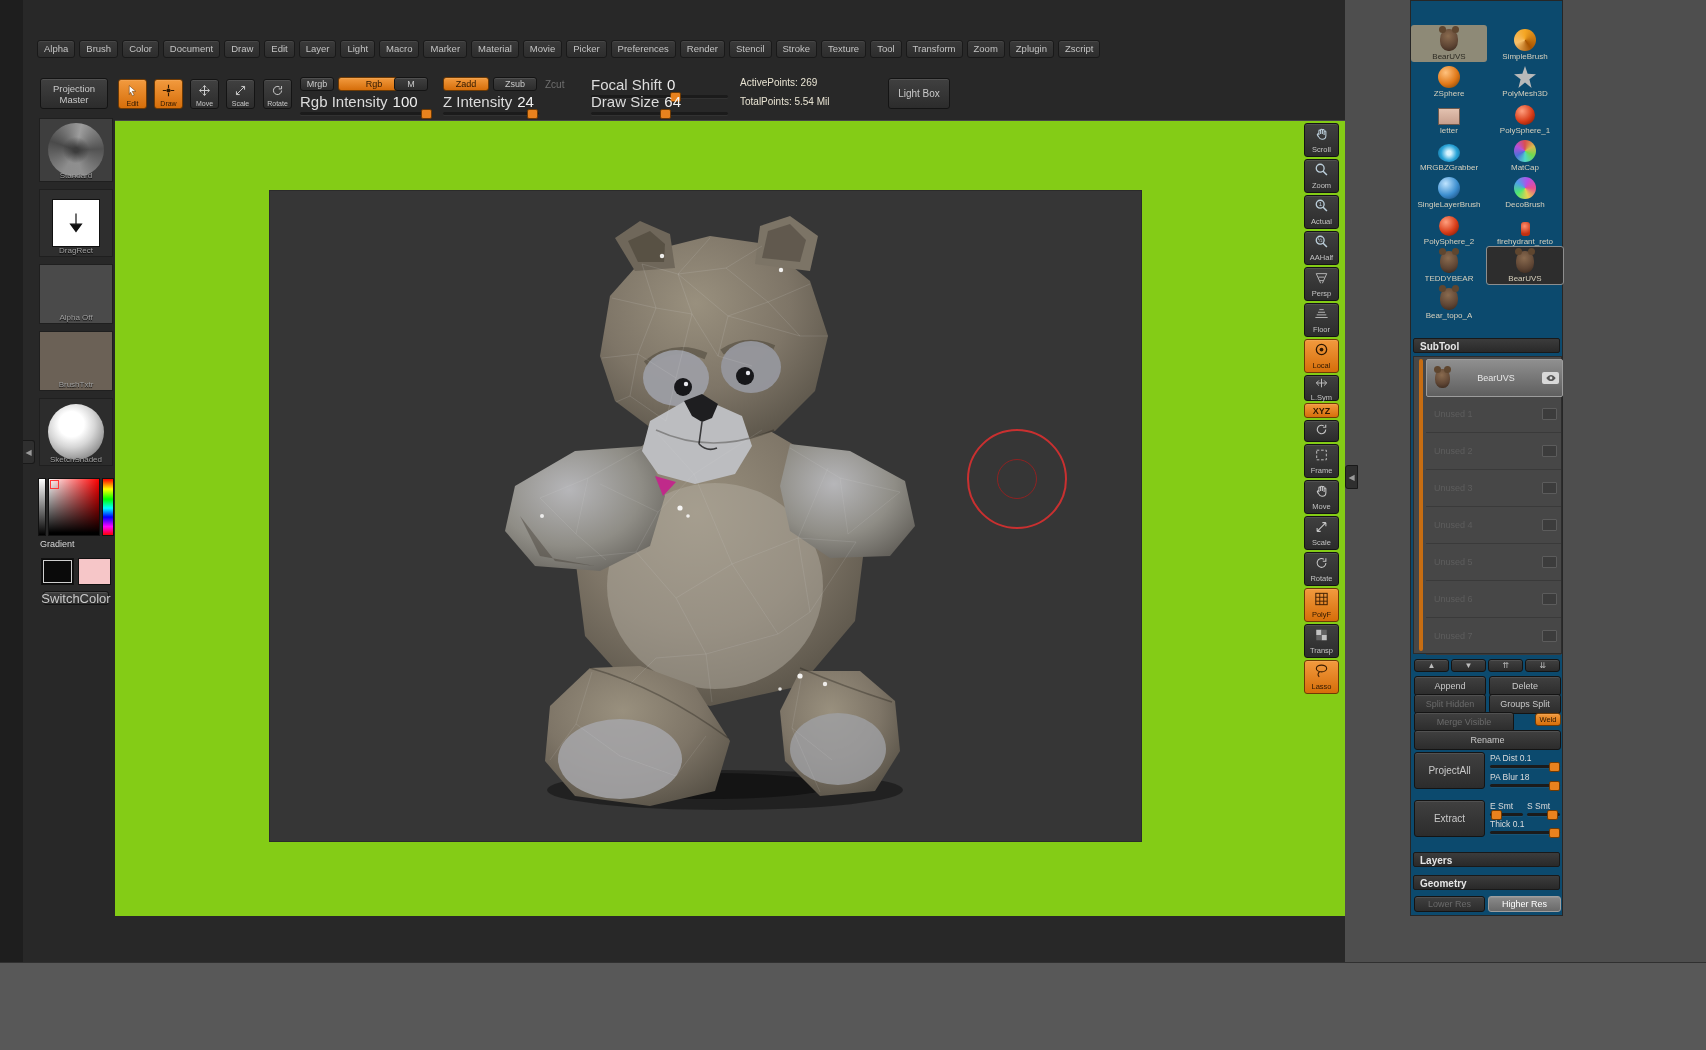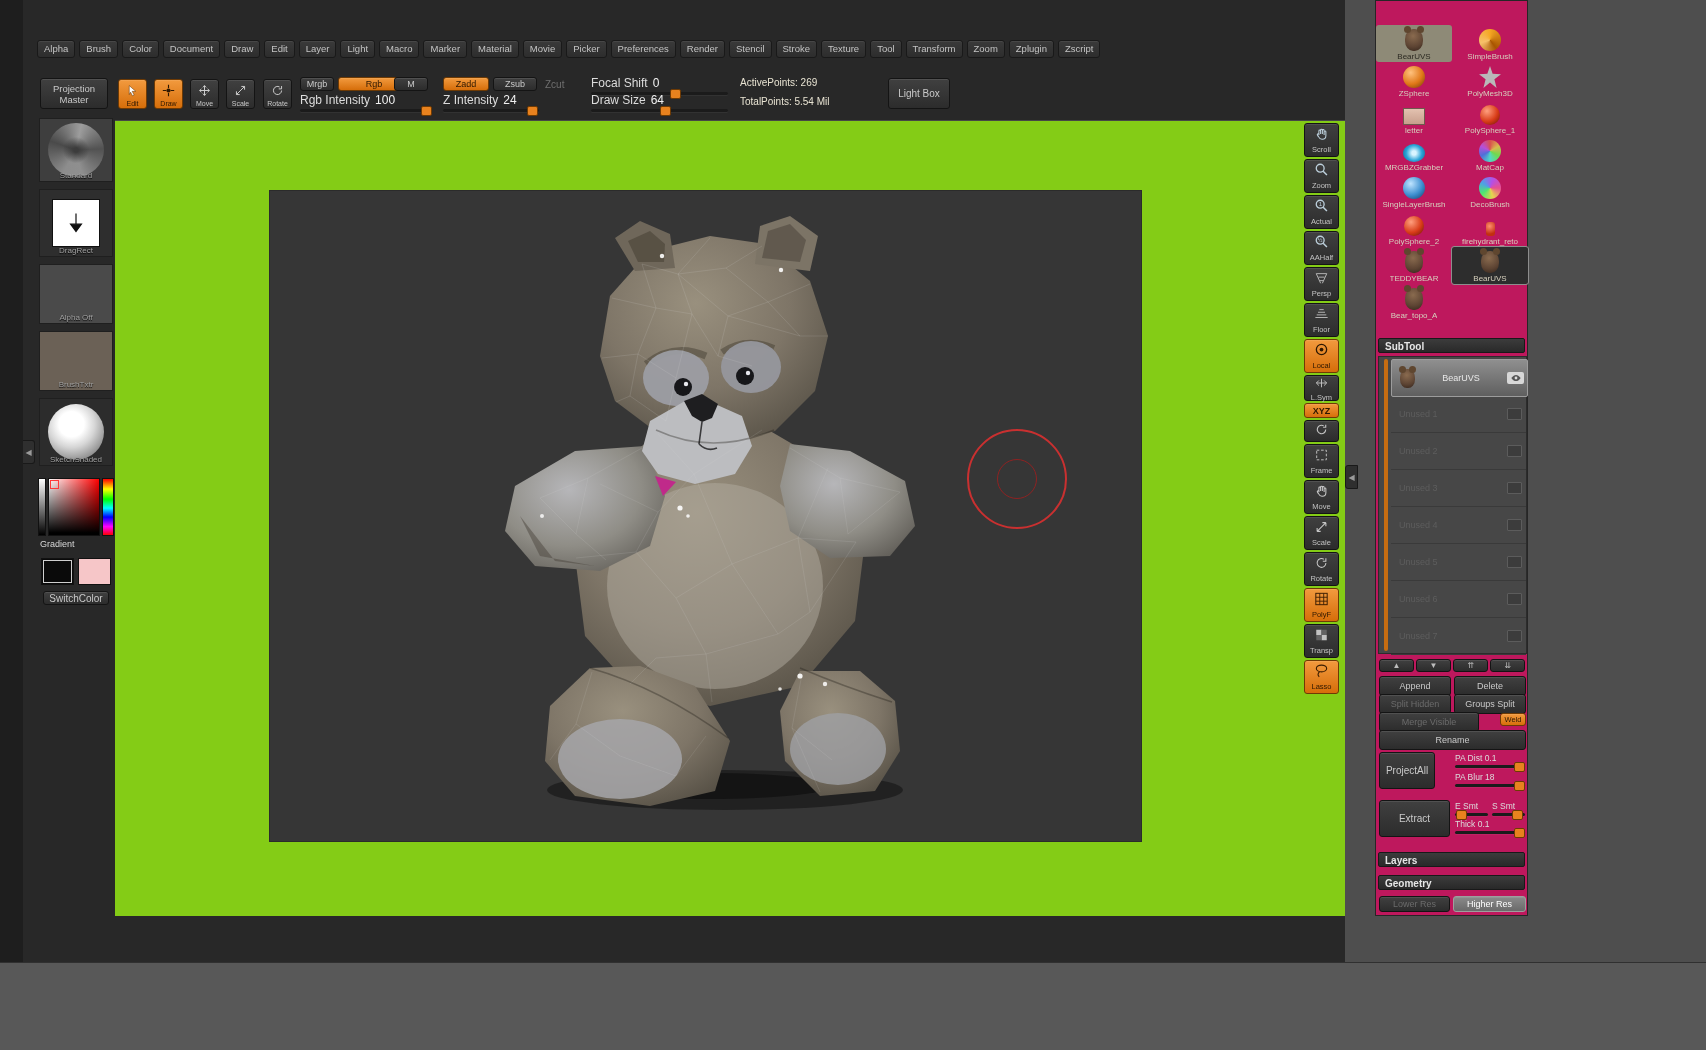--- a/index.html
+++ b/index.html
@@ -19,21 +19,21 @@
   .btn{background:linear-gradient(#404040,#2c2c2c);border:1px solid #141414;border-radius:3px;color:#c9c9c9;box-shadow:inset 0 1px 0 rgba(255,255,255,.09);display:flex;align-items:center;justify-content:center;box-sizing:border-box;cursor:default}
   .btn.orange{background:linear-gradient(#f29a3e,#d66e0a);color:#2e1802;border-color:#6e3a04}
   .btn.disabled{color:#6b6b6b}
 
   
   .tb{position:absolute;font-size:9.5px}
   #pm-btn{left:17px;top:78px;width:68px;height:31px;font-size:9.5px;text-align:center;line-height:11px}
   .mode-btn{width:29px;height:30px;flex-direction:column;gap:1px;padding-top:2px}
   .mode-btn .mlb{font-size:7px;line-height:7px}
   .chip{height:14px;font-size:9px;padding:0 4px}
-  .zsl{position:absolute;font-size:12px;color:#e2e2e2;white-space:nowrap}
+  .zsl{position:absolute;font-size:15px;color:#e2e2e2;white-space:nowrap}
   .zsl .zl{color:#dcdcdc}
   .zsl .zv{color:#f0f0f0;margin-left:5px}
   .ztrack{margin-top:2px;height:3px;background:#1b1b1b;border-radius:2px;position:relative;box-shadow:0 1px 0 rgba(255,255,255,.05)}
   .zknob{position:absolute;top:-3px;width:9px;height:8px;background:#e8821e;border:1px solid #6e3a04;border-radius:2px}
   .stat{position:absolute;font-size:10px;color:#e8e3d2;white-space:nowrap}
   #lightbox-btn{left:865px;top:78px;width:62px;height:31px;font-size:10px}
 
   
   #left-shelf{position:absolute;left:13px;top:118px;width:80px}
   .cell{position:relative;margin-bottom:9px}
@@ -47,39 +47,39 @@
   #picker{display:flex;gap:2px;justify-content:center}
   .gbar{width:6px;height:56px;background:linear-gradient(#fff,#000);border:1px solid #111}
   .svsq{width:50px;height:56px;position:relative;border:1px solid #111;background:linear-gradient(to bottom,rgba(0,0,0,0),#000 96%),linear-gradient(to right,#fff,#f00)}
   .svsq::after{content:"";position:absolute;left:1px;top:1px;width:7px;height:7px;border:1px solid #ff3a3a}
   .hue{width:10px;height:56px;border:1px solid #111;background:linear-gradient(#f00,#ff0 18%,#0f0 36%,#0ff 52%,#00f 68%,#f0f 85%,#f00)}
   #gradient-label{display:block;font-size:9px;color:#d8d8d8;margin:3px 0 0 4px}
   #swatches{display:flex;gap:4px;justify-content:center;margin-top:6px}
   .swatch{width:33px;height:27px;border:1px solid #111;box-sizing:border-box}
   .swatch.black{background:#0a0a0a;outline:1px solid #cfcfcf;outline-offset:-3px}
   .swatch.pink{background:#f6c6c8}
-  #switchcolor-btn{margin:6px auto 0;width:66px;height:14px;font-size:10px}
+  #switchcolor-btn{margin:6px auto 0;width:66px;height:14px;font-size:13px}
 
   
   #canvas{position:absolute;left:92px;top:120px;width:1230px;height:795px;background:#84cc16;border-top:1px solid #464646}
   #document{position:absolute;left:155px;top:70px;width:871px;height:650px;background:#363636;box-shadow:0 0 0 1px #2b2b2b}
   #bear-svg{position:absolute;left:210px;top:25px}
   #cursor-outer{position:absolute;left:852px;top:308px;width:100px;height:100px;border:2px solid #c93030;border-radius:50%;box-sizing:border-box}
   #cursor-inner{position:absolute;left:28px;top:28px;width:40px;height:40px;border:1px solid #8e2222;border-radius:50%;box-sizing:border-box}
 
   
   #right-shelf{position:absolute;right:6px;top:2px;width:35px;display:flex;flex-direction:column;gap:2px;align-items:stretch}
   .rsb{height:34px;display:flex;flex-direction:column;align-items:center;justify-content:center;gap:1px}
   .rsb .rlb{font-size:7.5px;line-height:8px;color:#c2c2c2}
   .rsb.orange .rlb{color:#2e1802}
   .rsb.sm{height:26px}.rsb.xs{height:15px}.rsb.ic-only{height:22px}
   .xyz-lb{font-size:9px;font-weight:bold;color:#2e1802}
 
   
-  #panel{position:absolute;left:1375px;top:0;width:153px;height:916px;background:#be185d;border:1px solid #262626;box-sizing:border-box}
+  #panel{position:absolute;left:1410px;top:0;width:153px;height:916px;background:#0c4a6e;border:1px solid #262626;box-sizing:border-box}
   #toolgrid{position:absolute;left:0;top:24px;width:153px;display:flex;flex-wrap:wrap}
   .tcell{width:76px;height:37px;display:flex;flex-direction:column;align-items:center;justify-content:flex-end;padding-bottom:1px;box-sizing:border-box;position:relative}
   .tcell .tlab{font-size:8px;line-height:9px;color:#d6d0bd;max-width:74px;overflow:hidden;white-space:nowrap}
   .tcell.selected{background:#8e8a77;border-radius:3px}
   .tcell.selected .tlab{color:#2c2a22}
   .tcell.boxed{background:#2d2d2d;outline:1px solid #8d8d8d;border-radius:2px}
   .th{margin-bottom:1px}
   .t-bear{position:relative;width:18px;height:22px;border-radius:45%;background:radial-gradient(circle at 45% 32%,#8a6b4f,#5d4433 60%,#32231a)}
   .t-bear::before,.t-bear::after{content:"";position:absolute;top:-3px;width:7px;height:7px;border-radius:50%;background:#5f462f}
   .t-bear::before{left:-1px}.t-bear::after{right:-1px}
@@ -570,21 +570,21 @@
     </div>
 
     <div class="btn pbtn" style="left:3px;top:675px;width:72px">Append</div>
     <div class="btn pbtn" style="left:78px;top:675px;width:72px">Delete</div>
     <div class="btn pbtn disabled" style="left:3px;top:693px;width:72px">Split Hidden</div>
     <div class="btn pbtn" style="left:78px;top:693px;width:72px">Groups Split</div>
     <div class="btn pbtn disabled" style="left:3px;top:711px;width:100px">Merge Visible</div>
     <div class="btn orange chip-weld pbtn" style="left:124px;top:712px;width:26px">Weld</div>
     <div class="btn pbtn" style="left:3px;top:729px;width:147px">Rename</div>
 
-    <div class="btn pbtn tall" style="left:3px;top:751px;width:56px">ProjectAll</div>
+    <div class="btn pbtn tall" style="left:3px;top:751px;width:71px">ProjectAll</div>
     <div class="psl" style="left:79px;top:752px;width:70px">
       <span>PA Dist</span> <span>0.1</span>
       <div class="ztrack">
           <div class="zknob" style="left:84%"></div>
         </div>
     </div>
     <div class="psl" style="left:79px;top:771px;width:70px">
       <span>PA Blur</span> <span>18</span>
       <div class="ztrack">
           <div class="zknob" style="left:84%"></div>

